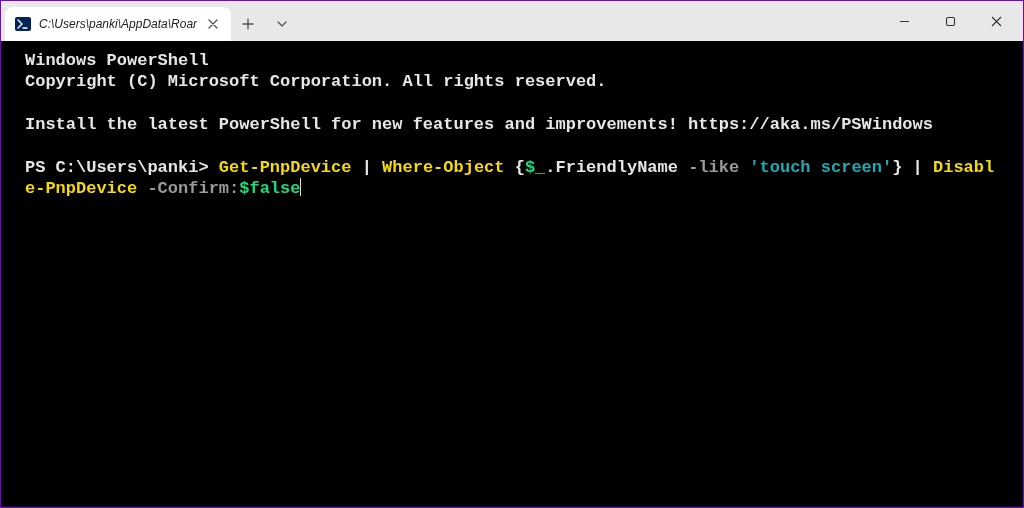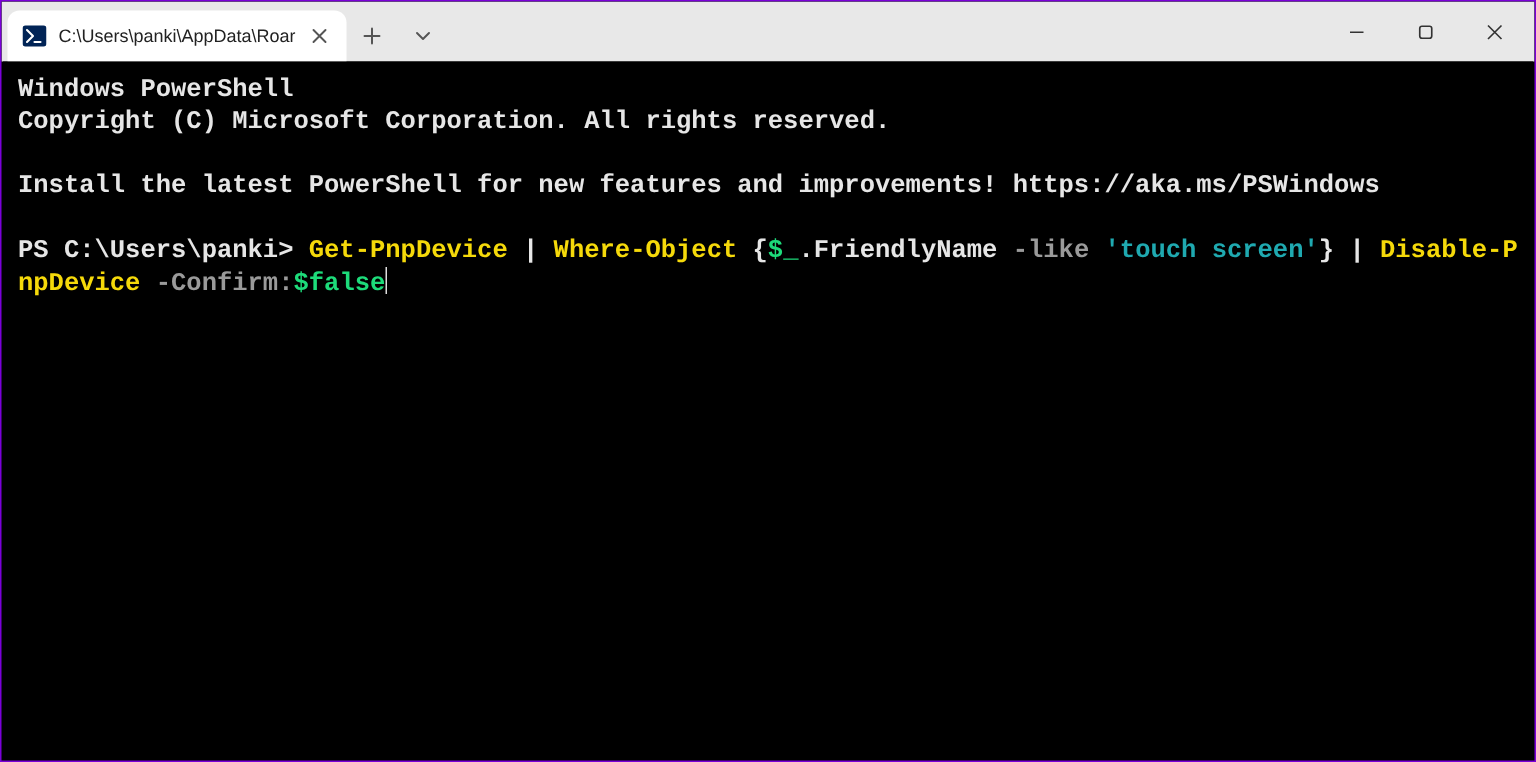--- a/index.html
+++ b/index.html
@@ -30,20 +30,21 @@
   .tab {
     display: flex;
     align-items: center;
     height: 34px;
     padding: 0 10px 0 10px;
     background: #fff;
     border-radius: 8px 8px 0 0;
     gap: 8px;
     max-width: 260px;
     position: relative;
+    font-style: italic;
   }
   .tab-icon {
     width: 16px; height: 16px;
     display: inline-flex;
     align-items: center;
     justify-content: center;
   }
   .tab-icon svg { width:16px; height:16px; }
   .tab-title {
     font-size: 12px;
@@ -83,21 +84,21 @@
   .win-btn svg { width: 11px; height: 11px; }
 
   .terminal {
     position: absolute;
     left: 1px; right: 1px; top: 40px; bottom: 1px;
     background: #000;
     font-family: Consolas, 'Courier New', monospace;
     font-size: 17px;
     line-height: 1.26;
     color: #ddd;
-    padding: 9px 10px;
+    padding: 9px 23px;
     white-space: pre-wrap;
     word-break: break-all;
     font-weight: 700;
   }
   .tk-white  { color: #e6e6e6; }
   .tk-yellow { color: #f5d90a; }
   .tk-green  { color: #1ddb7a; }
   .tk-gray   { color: #9a9a9a; }
   .tk-teal   { color: #1fa9b0; }
   .caret {

